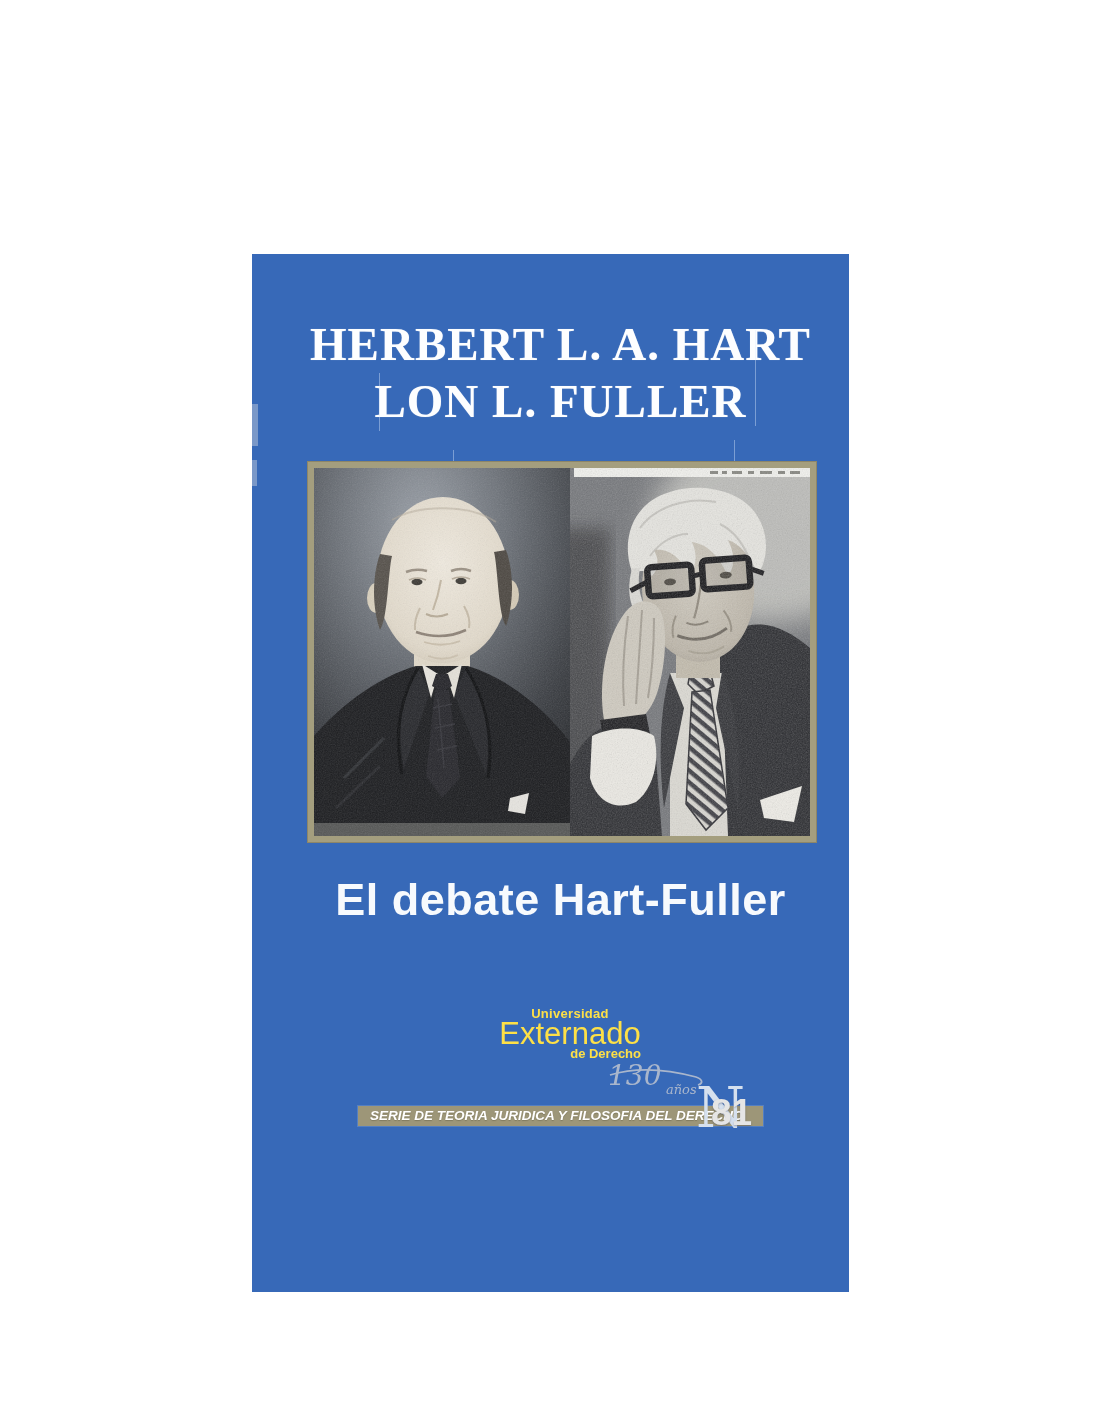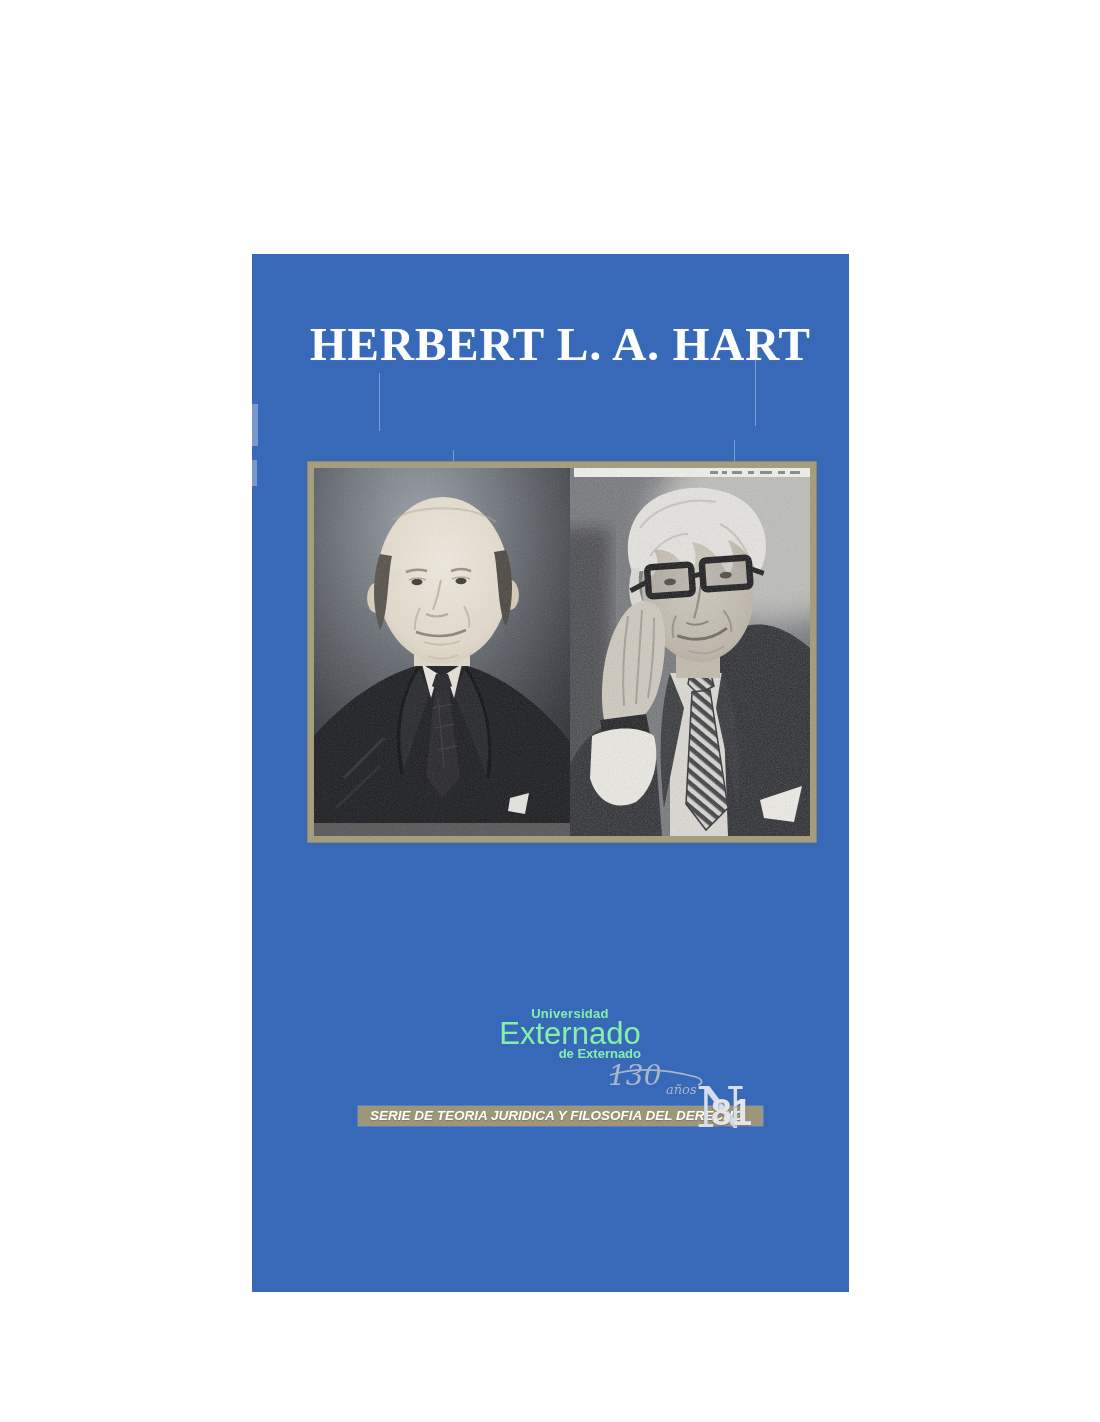--- a/index.html
+++ b/index.html
@@ -32,21 +32,21 @@
     font-family:"Liberation Sans",sans-serif;font-weight:bold;
     font-size:45px;color:#f7fafd;letter-spacing:.5px;white-space:nowrap;
   }
   
   .imprint{
     position:absolute;left:12px;right:-8px;top:715px;text-align:center;
     font-family:"Liberation Serif",serif;font-size:21px;color:#edf2fa;
     letter-spacing:.5px;white-space:nowrap;
   }
   
-  .publisher{position:absolute;left:243px;width:150px;top:752px;color:#86efac;}
+  .publisher{position:absolute;left:243px;width:150px;top:752px;color:#fde047;}
   .pub-top{font-weight:bold;font-size:13px;text-align:center;letter-spacing:.3px;}
   .pub-name{font-weight:normal;font-size:31px;line-height:30px;text-align:center;margin-top:-2px;letter-spacing:0;}
   .pub-bottom{font-weight:bold;font-size:13px;text-align:right;padding-right:4px;margin-top:-3px;}
   
   .anniv{position:absolute;left:352px;top:804px;width:120px;height:40px;}
   
   .strip{
     position:absolute;left:106px;top:852px;width:405px;height:20px;
     background:#9d9678;z-index:1;box-shadow:0 0 0 1px rgba(255,255,255,.15);
   }
@@ -74,20 +74,21 @@
   .e1{left:0;top:150px;width:6px;height:42px;}
   .e2{left:0;top:206px;width:5px;height:26px;}
 </style>
 </head>
 <body>
 
 <div class="cover">
 
   <div class="authors">
     <div>HERBERT L. A. HART</div>
+    <div>LON L. FULLER</div>
   </div>
 
   <div class="hairline h1"></div>
   <div class="hairline h2"></div>
   <div class="hairline h3"></div>
   <div class="hairline h4"></div>
   <div class="edge-blot e1"></div>
   <div class="edge-blot e2"></div>
 
   <div class="photo-frame">
@@ -254,26 +255,27 @@
         <rect x="162" y="3" width="10" height="3"></rect>
           <rect x="178" y="3" width="6" height="3"></rect>
         <rect x="190" y="3" width="12" height="3"></rect>
           <rect x="208" y="3" width="7" height="3"></rect>
         <rect x="220" y="3" width="10" height="3"></rect>
       </g>
       <rect width="240" height="368" filter="url(#grainR)" opacity=".6"></rect>
     </svg>
   </div>
 
+  <div class="subtitle">El debate Hart-Fuller</div>
 
 
   <div class="publisher">
     <div class="pub-top">Universidad</div>
     <div class="pub-name">Externado</div>
-    <div class="pub-bottom">de Externado</div>
+    <div class="pub-bottom">de Derecho</div>
   </div>
 
   <svg class="anniv" viewBox="0 0 120 40">
     <text x="4" y="27" font-family="DejaVu Serif, serif" font-style="italic" font-size="28" fill="#a9b6cc">130</text>
     <path d="M6,17 C32,9 62,11 92,19 C98,21 100,25 94,27" stroke="#a9b6cc" stroke-width="1.8" fill="none"></path>
     <text x="62" y="36" font-family="DejaVu Serif, serif" font-style="italic" font-size="13" fill="#a9b6cc">años</text>
   </svg>
 
   <div class="strip">
     <div class="strip-text">SERIE DE TEORIA JURIDICA Y FILOSOFIA DEL DERECHO</div>

